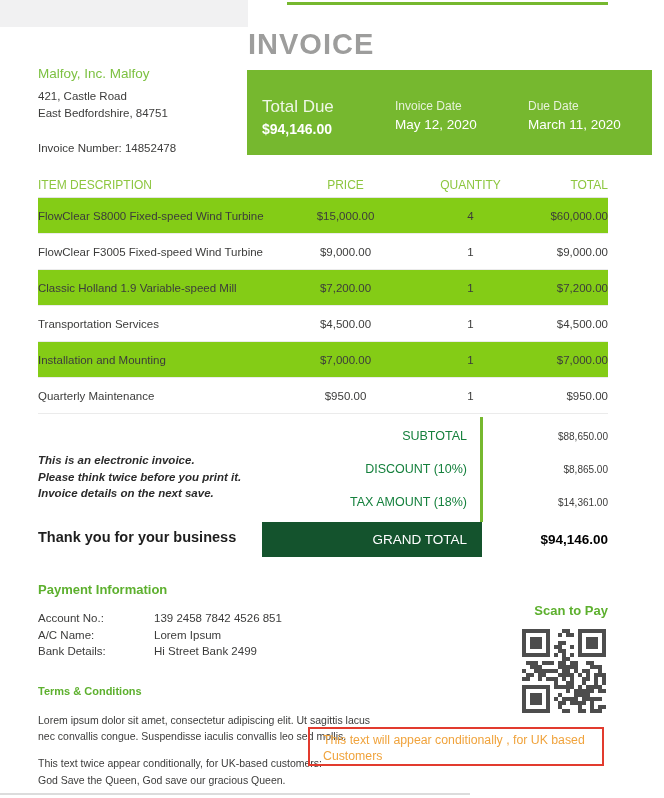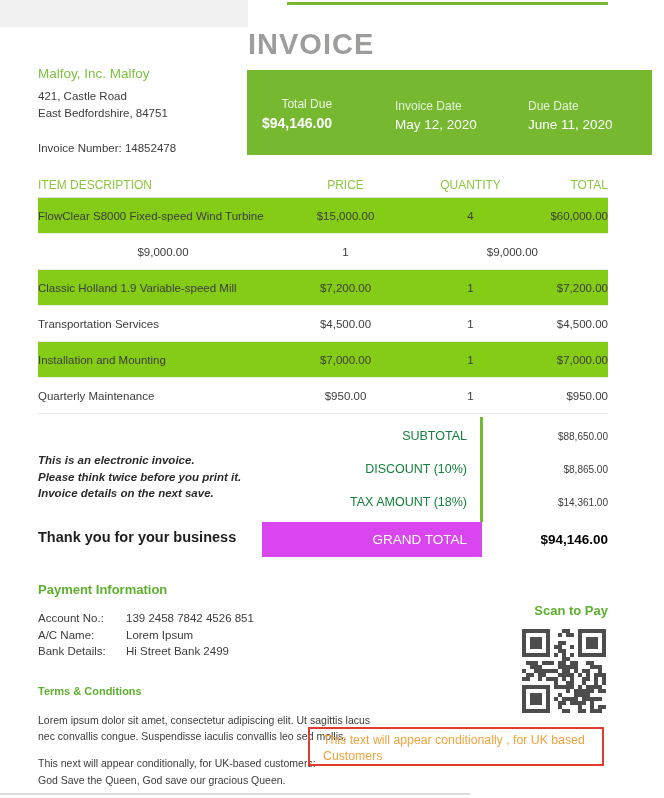--- a/index.html
+++ b/index.html
@@ -15,21 +15,21 @@
                    color:#9d9d9c; letter-spacing:1px; }
 
   
   .company   { position:absolute; left:38px; top:66px; font-size:13.5px; color:#7dc142; }
   .addr      { position:absolute; left:38px; top:88px; font-size:11.5px; line-height:16.5px; color:#3c3c3b; }
   .inv-num   { position:absolute; left:38px; top:142px; font-size:11.5px; color:#3c3c3b; }
 
   
   .summary { position:absolute; left:247px; top:70px; width:405px; height:85px; background:#76b82f; color:#fff; }
   .sum-col { position:absolute; top:0; height:100%; }
-  .sum-label  { font-size:12px; color:rgba(255,255,255,0.88);text-align:right; }
+  .sum-label  { font-size:17px; color:rgba(255,255,255,0.88); }
   .sum-label-sm { font-size:12px; color:rgba(255,255,255,0.82); }
   .sum-value  { font-size:13.5px; margin-top:4px; }
   .sum-value-b{ font-size:14px; font-weight:bold; margin-top:4px; }
 
   
   .table { position:absolute; left:38px; top:172px; width:570px; font-size:11.5px; }
   .trow  { display:grid; grid-template-columns:250px 115px 135px 70px; align-items:center; height:36px;
            border-bottom:1px solid #ebebeb; }
   .thead { height:26px; color:#8dc63f; font-size:12px; border-bottom:1px solid #e3e3e3; }
   .c-price, .c-qty { text-align:center; }
@@ -37,34 +37,34 @@
   .alt { background:#84cc16; }
 
   
   .totals-labels { position:absolute; left:262px; top:420px; width:205px; text-align:right;
                    color:#15803d; font-size:12.5px; }
   .totals-labels div { height:33px; line-height:33px; }
   .totals-values { position:absolute; left:498px; top:420px; width:110px; text-align:right;
                    color:#3c3c3b; font-size:10px; }
   .totals-values div { height:33px; line-height:33px; }
   .vline { position:absolute; left:480px; top:417px; width:3px; height:105px; background:#76b82f; }
-  .grand-bar { position:absolute; left:262px; top:522px; width:220px; height:35px; background:#d946ef;
+  .grand-bar { position:absolute; left:262px; top:522px; width:220px; height:35px; background:#14532d;
                color:#fff; font-size:13.5px; text-align:right; line-height:35px; padding-right:15px; }
   .grand-val { position:absolute; left:498px; top:522px; width:110px; height:35px; line-height:35px;
                text-align:right; font-weight:bold; font-size:13.5px; color:#000; }
 
   
   .eco { position:absolute; left:38px; top:452px; font-style:italic; font-weight:bold;
          font-size:11.5px; line-height:16.5px; color:#2b2b2b; }
   .thanks { position:absolute; left:38px; top:529px; font-weight:bold; font-size:14.5px; color:#1e1e1e; }
 
   
   .pay-head { position:absolute; left:38px; top:582px; font-weight:bold; font-size:13px; color:#5db02e; }
   .pay-rows { position:absolute; left:38px; top:610px; font-size:11.5px; line-height:16.5px; }
-  .pay-row  { display:flex; }
+  .pay-row  { display:flex;gap:28px; }
   .pay-row .lbl { width:88px; }
 
   .scan { position:absolute; left:448px; top:603px; width:160px; text-align:right;
           font-weight:bold; font-size:13px; color:#5db02e; }
   .qr { position:absolute; left:521px; top:628px; width:86px; height:86px; }
 
   
   .terms-head { position:absolute; left:38px; top:685px; font-weight:bold; font-size:11px; color:#5db02e; }
   .terms-p1 { position:absolute; left:38px; top:712px; font-size:10.5px; line-height:16px; color:#3c3c3b; }
   .terms-p2 { position:absolute; left:38px; top:755px; font-size:10.5px; line-height:16.5px; color:#3c3c3b; }
@@ -100,39 +100,40 @@
     <div class="sum-col" style="left:15px; top:27px;">
       <div class="sum-label">Total Due</div>
       <div class="sum-value-b">$94,146.00</div>
     </div>
     <div class="sum-col" style="left:148px; top:29px;">
       <div class="sum-label-sm">Invoice Date</div>
       <div class="sum-value">May 12, 2020</div>
     </div>
     <div class="sum-col" style="left:281px; top:29px;">
       <div class="sum-label-sm">Due Date</div>
-      <div class="sum-value">June 11, 2020</div>
+      <div class="sum-value">March 11, 2020</div>
     </div>
   </div>
 
   <div class="table">
     <div class="trow thead">
       <div class="c-desc">ITEM DESCRIPTION</div>
       <div class="c-price">PRICE</div>
       <div class="c-qty">QUANTITY</div>
       <div class="c-total">TOTAL</div>
     </div>
 
     <div class="trow alt">
       <div class="c-desc">FlowClear S8000 Fixed-speed Wind Turbine</div>
       <div class="c-price">$15,000.00</div>
       <div class="c-qty">4</div>
       <div class="c-total">$60,000.00</div>
     </div>
     <div class="trow">
+      <div class="c-desc">FlowClear F3005 Fixed-speed Wind Turbine</div>
       <div class="c-price">$9,000.00</div>
       <div class="c-qty">1</div>
       <div class="c-total">$9,000.00</div>
     </div>
     <div class="trow alt">
       <div class="c-desc">Classic Holland 1.9 Variable-speed Mill</div>
       <div class="c-price">$7,200.00</div>
       <div class="c-qty">1</div>
       <div class="c-total">$7,200.00</div>
     </div>
@@ -431,20 +432,20 @@
         <rect x="72" y="80" width="4" height="4"></rect>
         <rect x="76" y="80" width="4" height="4"></rect>
       </svg></div>
 
   <div class="terms-head">Terms &amp; Conditions</div>
   <div class="terms-p1">
     <div>Lorem ipsum dolor sit amet, consectetur adipiscing elit. Ut sagittis lacus</div>
     <div>nec convallis congue. Suspendisse iaculis convallis leo sed mollis.</div>
   </div>
   <div class="terms-p2">
-    <div>This next will appear conditionally, for UK-based customers:</div>
+    <div>This text twice appear conditionally, for UK-based customers:</div>
     <div>God Save the Queen, God save our gracious Queen.</div>
   </div>
 
   <div class="annotation">This text will appear conditionally , for UK based Customers</div>
 
   <div class="bottom-line"></div>
 </div>
 
 </body></html>

